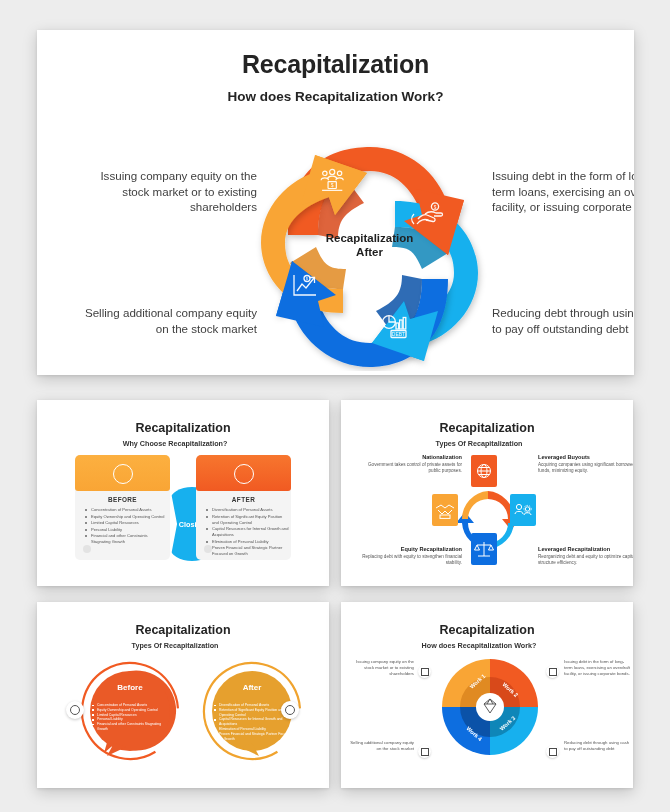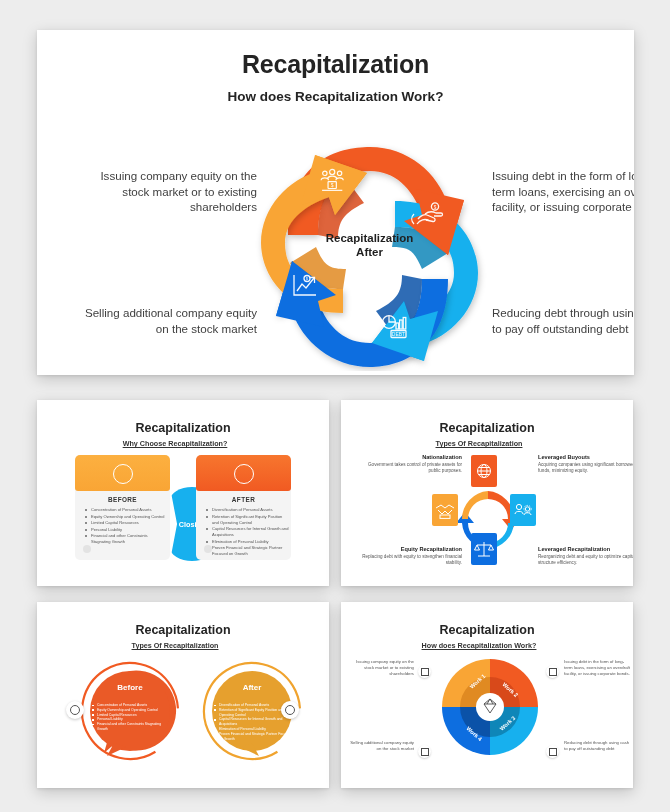--- a/index.html
+++ b/index.html
@@ -48,21 +48,21 @@
   #t1{ left:37px; top:400px; }
   #t2{ left:341px; top:400px; }
   #t3{ left:37px; top:602px; }
   #t4{ left:341px; top:602px; }
   .t-title{
     position:absolute;left:0;right:0;top:14px;text-align:center;
     font-size:12.5px;font-weight:bold;color:#242424;
   }
   .t-sub{
     position:absolute;left:0;right:16px;top:32px;text-align:center;
-    font-size:7.2px;font-weight:bold;color:#333;text-decoration:underline;
+    font-size:7.2px;font-weight:bold;color:#333;
   }
   .t-inner{position:absolute;left:9px;right:9px;top:7px;bottom:7px;}
 
   
   .ba-card{position:absolute;top:48px;width:95px;height:105px;background:#f4f4f4;border-radius:5px;}
   .ba-head{position:absolute;left:0;top:0;width:100%;height:36px;border-radius:5px 5px 3px 3px;}
   .ba-head.amber{background:linear-gradient(180deg,#fcb040,#f9a535);}
   .ba-head.orange{background:linear-gradient(180deg,#f7762e,#f15a22);}
   .ba-ico{position:absolute;left:50%;top:9px;transform:translateX(-50%);width:18px;height:18px;border:1.6px solid #fff;border-radius:50%;}
   .ba-lbl{position:absolute;left:0;top:41px;width:100%;text-align:center;font-size:6.4px;font-weight:bold;color:#333;letter-spacing:.4px;}

